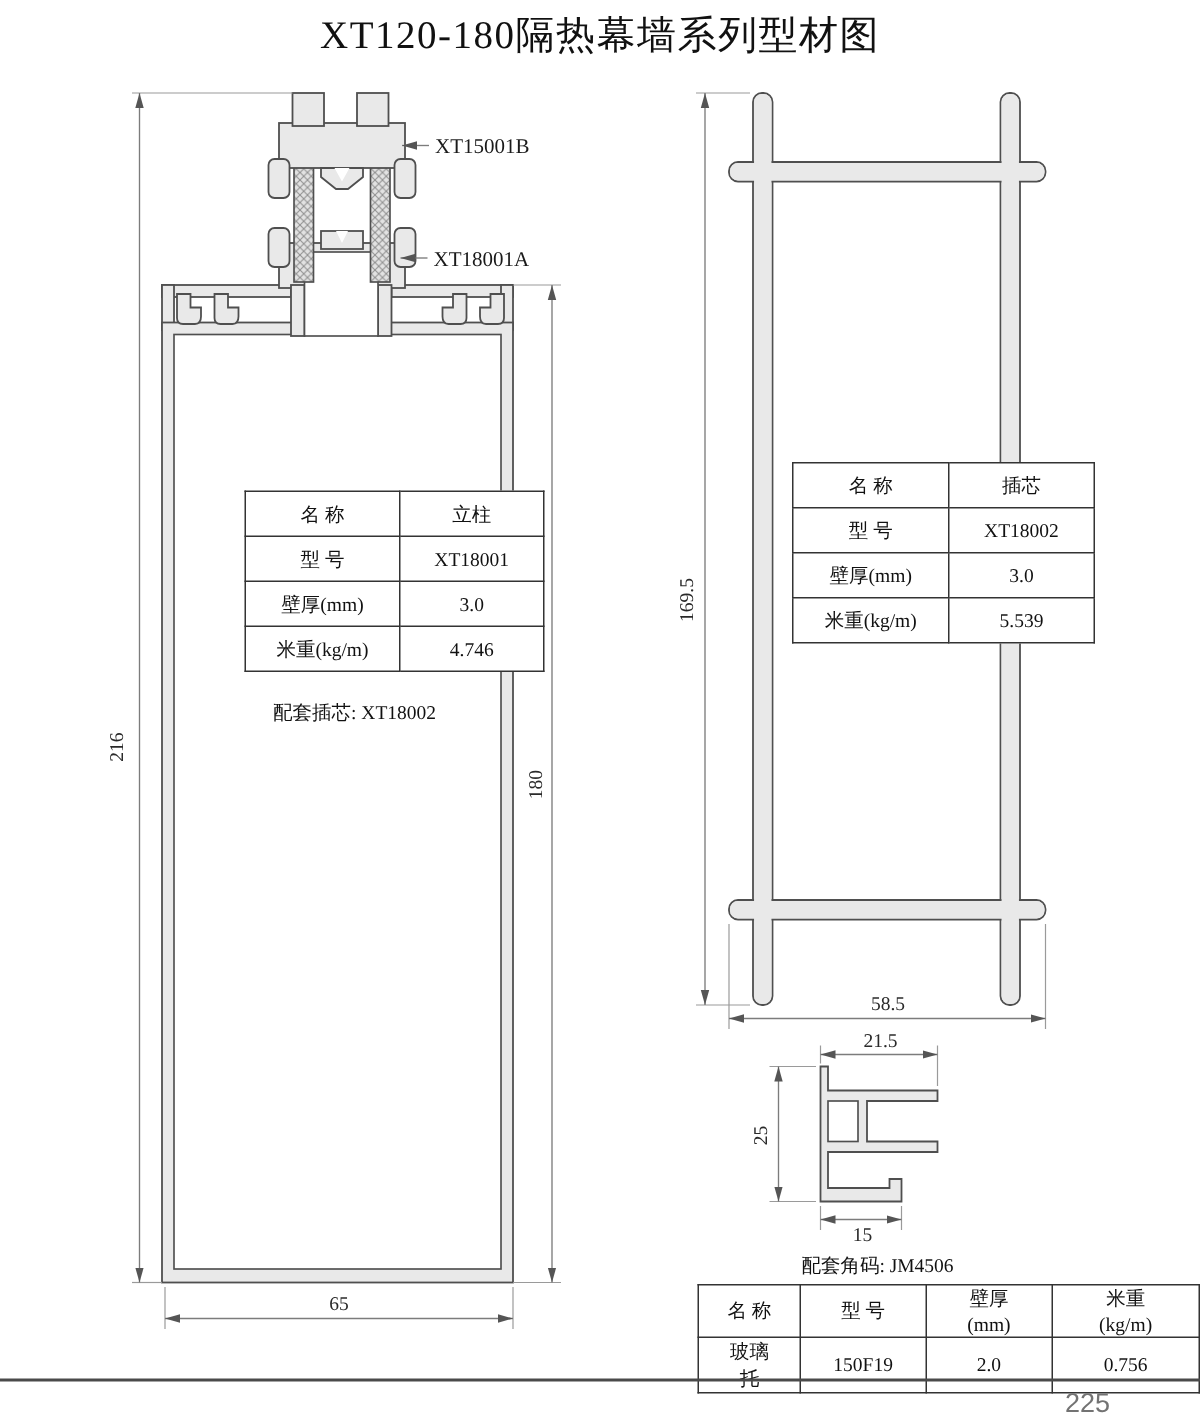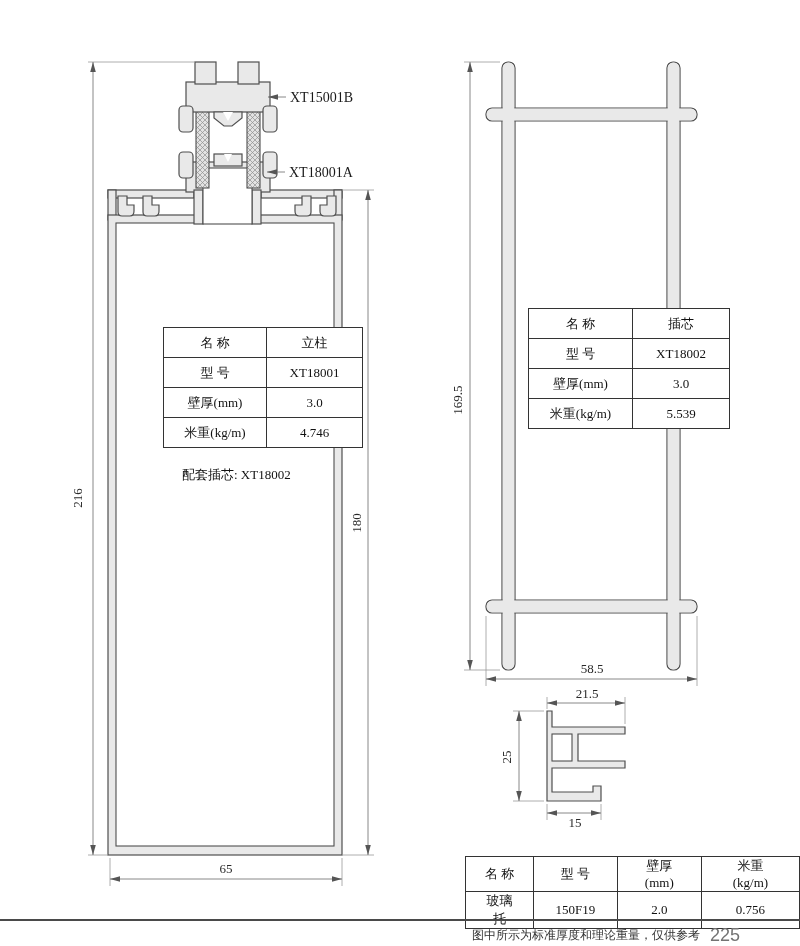--- a/index.html
+++ b/index.html
@@ -25,20 +25,21 @@
   .footer-inner{display:flex;justify-content:flex-end;align-items:center;
                 padding:4px 60px 0 0;gap:10px;}
   .footer-note{font-size:12px;color:#333;font-family:"Liberation Sans","DejaVu Sans",sans-serif;}
   .footer-page{font-size:18px;color:#737373;font-family:"Liberation Sans","DejaVu Sans",sans-serif;}
 </style>
 </head>
 <body>
 
 <div class="page">
 
+  <div class="title">XT120-180隔热幕墙系列型材图</div>
 
   <svg width="800" height="946" viewBox="0 0 800 946">
     <defs>
       <marker id="ar" markerWidth="11" markerHeight="8" refX="10" refY="4" orient="auto-start-reverse" markerUnits="userSpaceOnUse">
         <path d="M10,4 L0,1.2 L0,6.8 Z" fill="#555"></path>
       </marker>
       <pattern id="xh" width="5" height="5" patternUnits="userSpaceOnUse">
         <rect width="5" height="5" fill="#e2e2e2"></rect>
         <path d="M0,0 L5,5 M5,0 L0,5" stroke="#8f8f8f" stroke-width="0.7"></path>
       </pattern>
@@ -209,37 +210,37 @@
       <td>壁厚(mm)</td>
       <td>3.0</td>
     </tr>
     <tr>
       <td>米重(kg/m)</td>
       <td>5.539</td>
     </tr>
   </tbody>
     </table>
 
+  <div class="note" style="left:460px;top:835px;width:250px;text-align:center;">配套角码: JM4506</div>
   <table class="spec t3" style="left:465px;top:856px;">
     <tbody>
         <tr>
       <td style="width:46px">名  称</td>
       <td style="width:52px">型  号</td>
       <td style="width:62px">壁厚(mm)</td>
       <td style="width:82px">米重(kg/m)</td>
     </tr>
     <tr>
       <td>玻璃托</td>
       <td>150F19</td>
       <td>2.0</td>
       <td>0.756</td>
     </tr>
   </tbody>
     </table>
 
   <div class="footer">
     <div class="footer-inner">
-      <span class="footer-note">图中所示为标准厚度和理论重量，仅供参考</span>
       <span class="footer-page">225</span>
     </div>
   </div>
 
 </div>
 
 </body></html>

